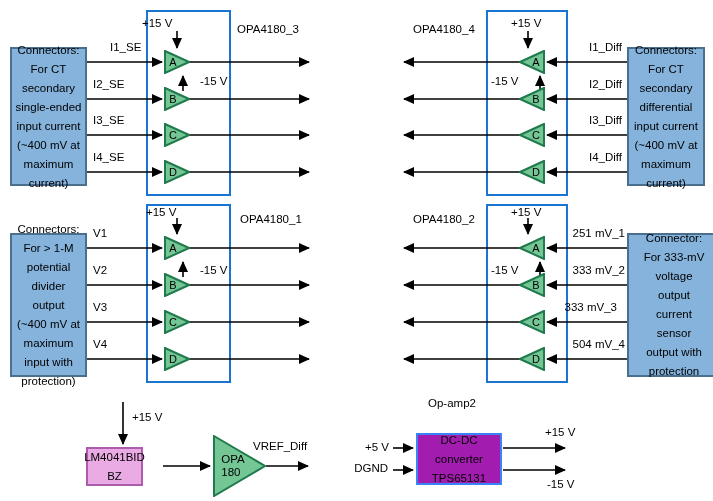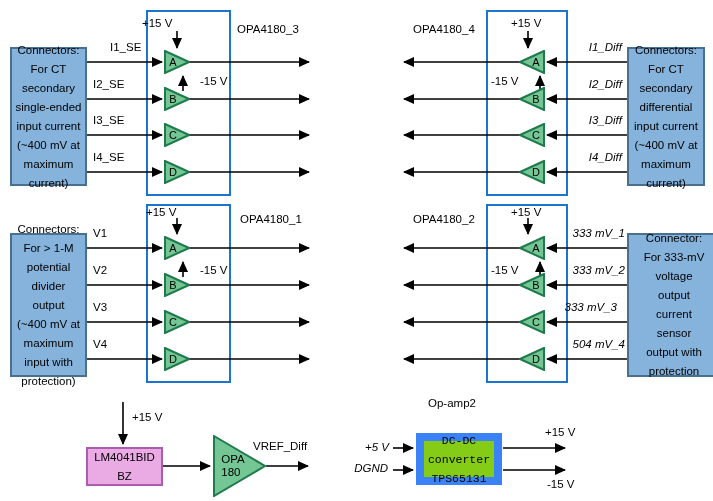--- a/index.html
+++ b/index.html
@@ -9,23 +9,23 @@
     font-family:"Liberation Sans", sans-serif; font-size:11.5px;
   }
   .box {
     position:absolute; box-sizing:border-box; z-index:1;
     display:flex; align-items:center; justify-content:center;
     text-align:center; white-space:pre-line; line-height:19px;
   }
   .conn  { background:#85B3DC; border:2px solid #4A7090; }
   .gbox  { background:transparent; border:2px solid #1B75D0; z-index:0; }
   .reg   { background:#EAABE4; border:2px solid #AC5CAC; }
-  .dcdc  { background:#84cc16; border:8px solid #3b82f6;font-family:Liberation Mono, monospace; }
+  .dcdc  { background:#a21caf; border:2px solid #3b82f6; }
   .label { position:absolute; z-index:7; white-space:nowrap; line-height:12px; height:12px; }
-  .r     { text-align:right;font-style:italic; }
+  .r     { text-align:right; }
   #wires { position:absolute; left:0; top:0; z-index:5; pointer-events:none; }
   .amp   { position:absolute; width:26px; height:24px; z-index:6; }
   .amp svg { position:absolute; left:0; top:0; }
   .amp .lt { position:absolute; top:0; height:24px; line-height:24px; width:16px; text-align:center; font-size:11px; z-index:2; }
   .amp.rf .lt { left:1px; }
   .amp.lf .lt { right:1px; }
   .amp.big { width:54px; height:62px; }
   .amp.big .bigtxt {
     position:absolute; left:2px; top:0; width:36px; height:62px; z-index:2;
     display:flex; align-items:center; justify-content:center;
@@ -70,21 +70,21 @@
 sensor
 output with
 protection</div>
 
 
   <div class="box gbox" style="left:146px;top:10px;width:85px;height:186px"></div>
   <div class="box gbox" style="left:486px;top:10px;width:82px;height:186px"></div>
   <div class="box gbox" style="left:146px;top:204px;width:85px;height:179px"></div>
   <div class="box gbox" style="left:486px;top:204px;width:82px;height:179px"></div>
 
-  <div class="box reg" style="left:86px;top:447px;width:77px;height:39px">LM4041BID
+  <div class="box reg" style="left:86px;top:447px;width:57px;height:39px">LM4041BID
 BZ</div>
   <div class="box dcdc" style="left:416px;top:433px;width:86px;height:52px">DC-DC
 converter
 TPS65131</div>
 
   <svg id="wires" width="713" height="501">
     <defs>
       <marker id="ah" viewBox="0 0 11 10" markerWidth="11" markerHeight="10" refX="10" refY="5" orient="auto" markerUnits="userSpaceOnUse">
         <path d="M0,0 L11,5 L0,10 Z" fill="#000"></path>
       </marker>
@@ -282,21 +282,21 @@
   <div class="label r" style="right:91px;top:41px">I1_Diff</div>
   <div class="label r" style="right:91px;top:78px">I2_Diff</div>
   <div class="label r" style="right:91px;top:114px">I3_Diff</div>
   <div class="label r" style="right:91px;top:151px">I4_Diff</div>
 
   <div class="label" style="left:93px;top:227px">V1</div>
   <div class="label" style="left:93px;top:264px">V2</div>
   <div class="label" style="left:93px;top:301px">V3</div>
   <div class="label" style="left:93px;top:338px">V4</div>
 
-  <div class="label r" style="right:88px;top:227px">333 mV_1</div>
+  <div class="label r" style="right:88px;top:227px">251 mV_1</div>
   <div class="label r" style="right:88px;top:264px">333 mV_2</div>
   <div class="label r" style="right:96px;top:301px">333 mV_3</div>
   <div class="label r" style="right:88px;top:338px">504 mV_4</div>
 
   <div class="label" style="left:428px;top:397px">Op-amp2</div>
   <div class="label" style="left:132px;top:411px">+15 V</div>
   <div class="label" style="left:253px;top:440px">VREF_Diff</div>
   <div class="label r" style="right:324px;top:441px">+5 V</div>
   <div class="label r" style="right:325px;top:462px">DGND</div>
   <div class="label" style="left:545px;top:426px">+15 V</div>

